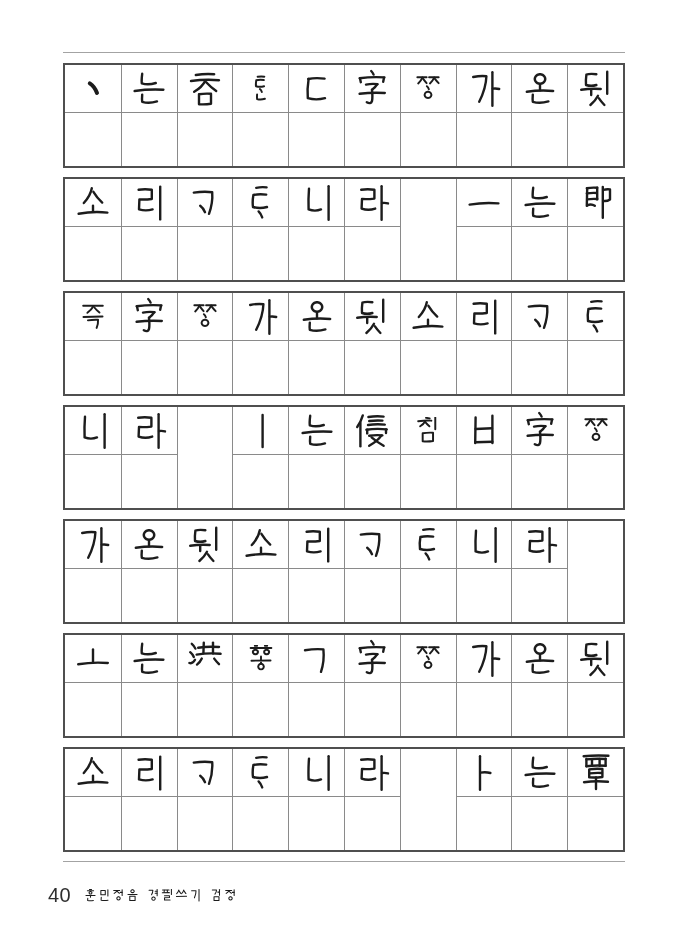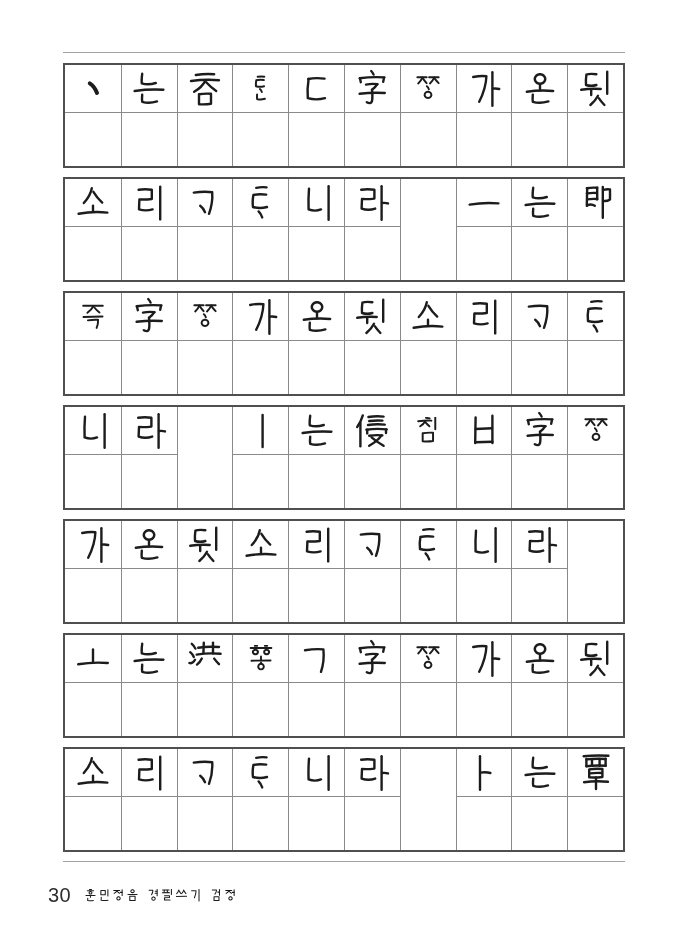--- a/index.html
+++ b/index.html
@@ -650,21 +650,21 @@
               <path d="M50,61 L50,90" fill="none" stroke="#1c1c1c" stroke-width="6" stroke-linecap="round" stroke-linejoin="round"></path>
               <path d="M20,73 Q50,69 80,72" fill="none" stroke="#1c1c1c" stroke-width="6" stroke-linecap="round" stroke-linejoin="round"></path>
             </svg>
           </div>
           <div class="cell practice"></div>
         </div>
       </div>
     <div class="rule bottom"></div>
   </div>
   <div class="footer">
-    <span class="pagenum">30</span>
+    <span class="pagenum">40</span>
     <span class="ftitle" title="훈민정음 경필쓰기 검정">
         <svg viewBox="0 0 100 100" width="13" height="13">
           <path d="M42,4 L58,4" fill="none" stroke="#1c1c1c" stroke-width="8" stroke-linecap="round" stroke-linejoin="round"></path>
           <path d="M26,14 L74,14" fill="none" stroke="#1c1c1c" stroke-width="8" stroke-linecap="round" stroke-linejoin="round"></path>
           <path d="M50,19 a11,10 0 1 0 0.1,0" fill="none" stroke="#1c1c1c" stroke-width="8" stroke-linecap="round" stroke-linejoin="round"></path>
           <path d="M15,50 L85,50" fill="none" stroke="#1c1c1c" stroke-width="8" stroke-linecap="round" stroke-linejoin="round"></path>
           <path d="M50,51 L50,64" fill="none" stroke="#1c1c1c" stroke-width="8" stroke-linecap="round" stroke-linejoin="round"></path>
           <path d="M29,72 L28,88 Q50,92 72,88" fill="none" stroke="#1c1c1c" stroke-width="8" stroke-linecap="round" stroke-linejoin="round"></path>
         </svg>
         <svg viewBox="0 0 100 100" width="13" height="13">

